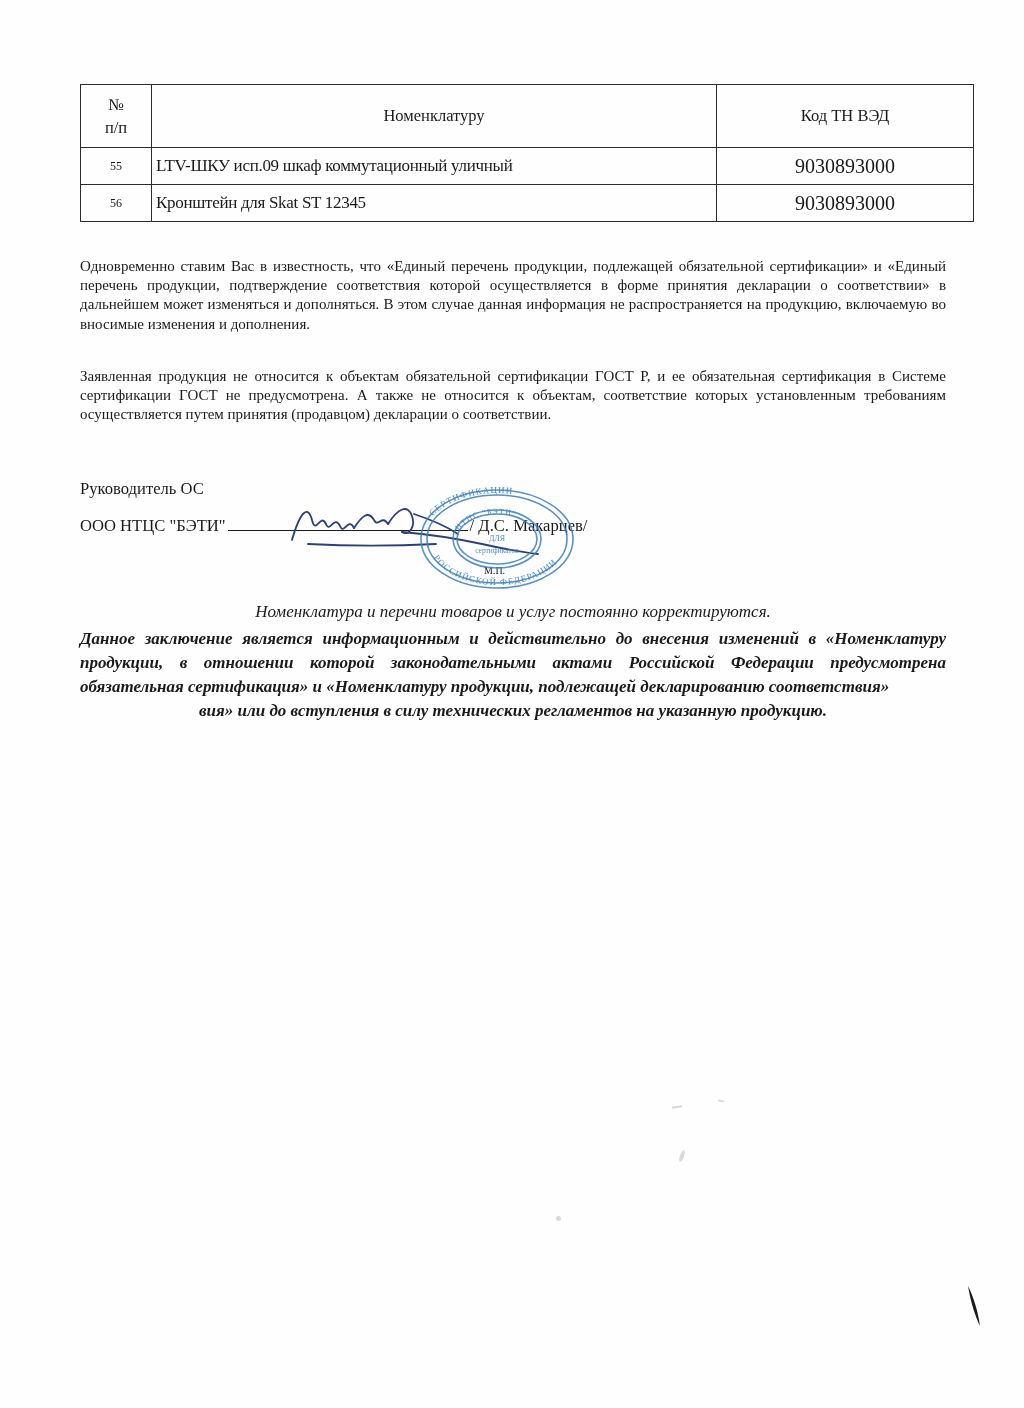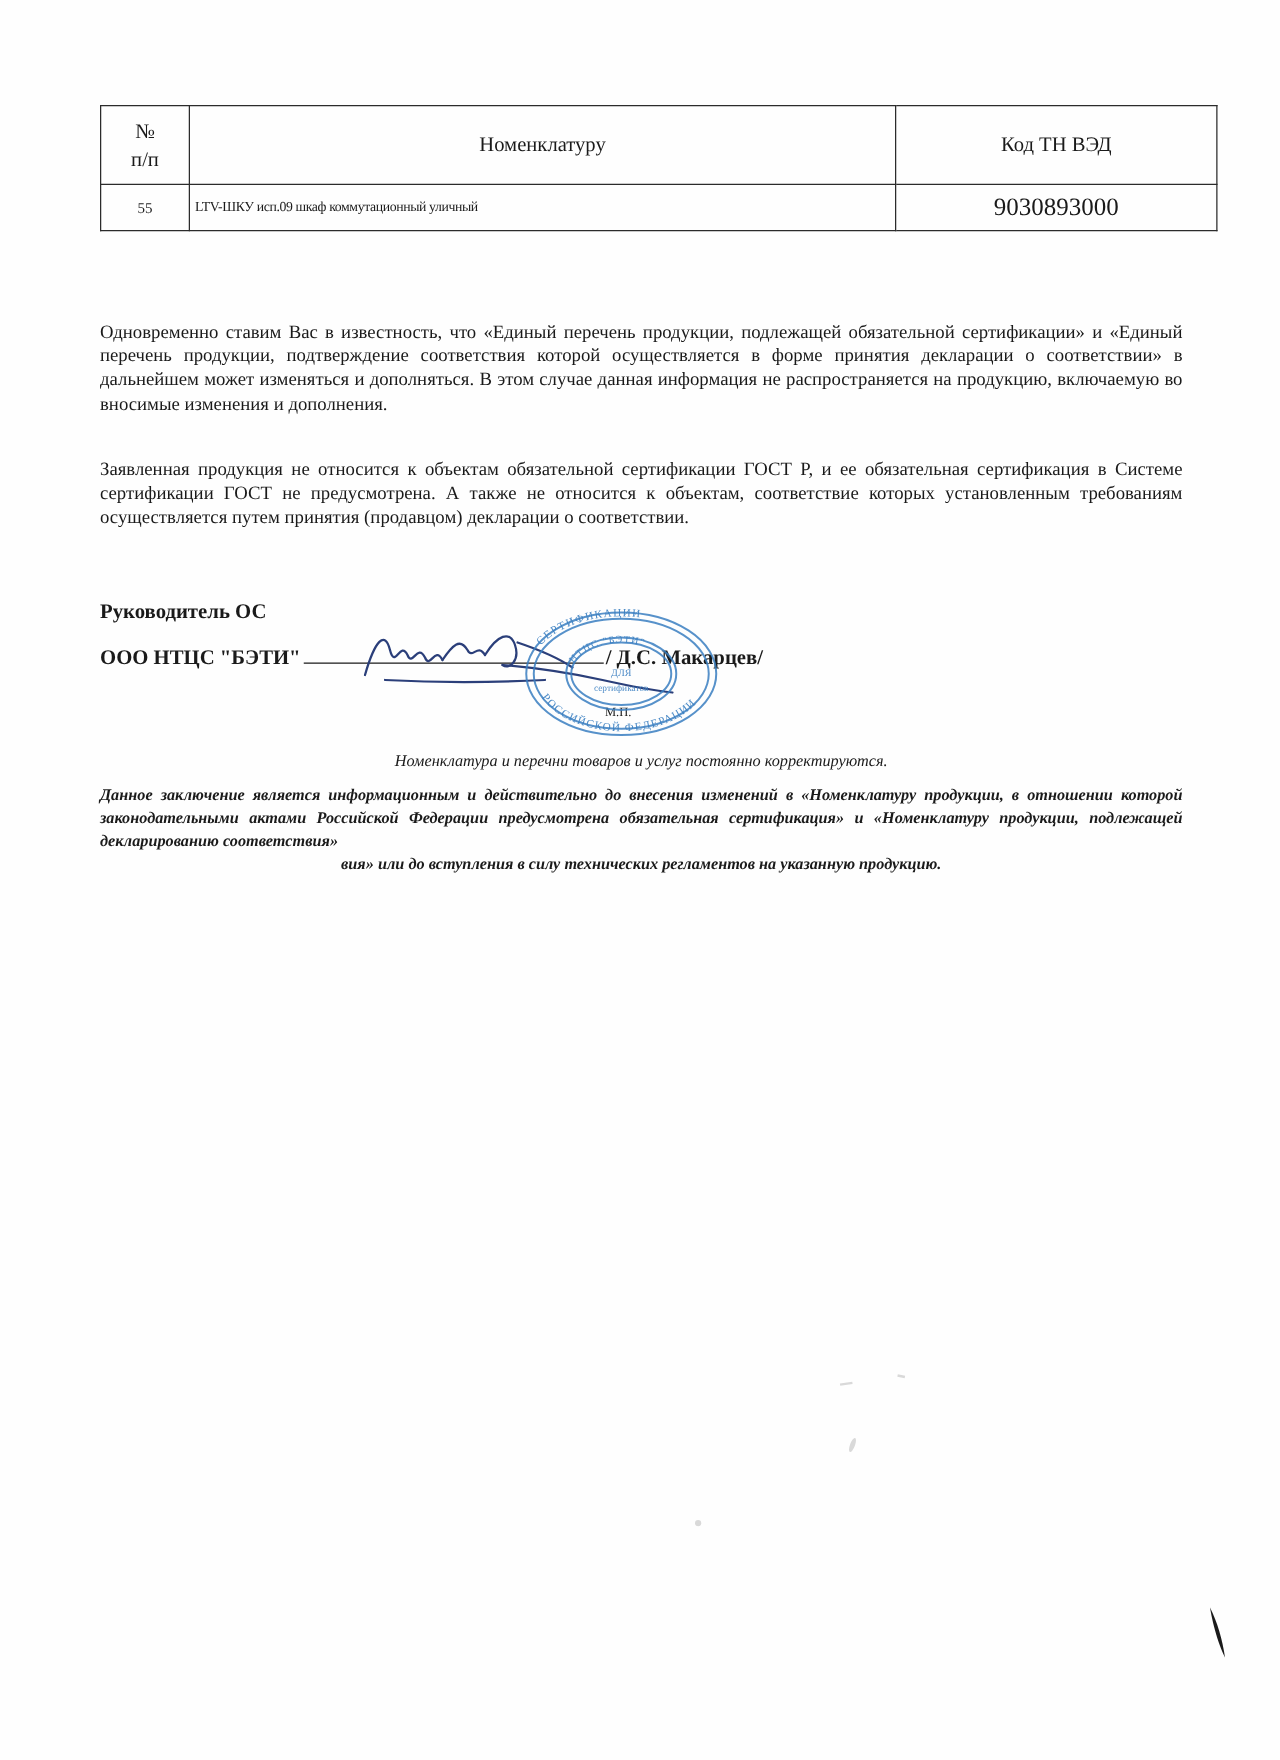--- a/index.html
+++ b/index.html
@@ -50,41 +50,40 @@
   .hdr-num {
     text-align: center;
     font-size: 16.5px;
     line-height: 1.4;
   }
   .hdr-num .l1 { display:block; }
   .hdr-num .l2 { display:block; }
 
   .body-row td { height: 32px; }
   .cell-num  { font-size: 12px; text-align: center; }
-  .cell-name { font-size: 11px; letter-spacing: -0.3px; padding-left: 8px; }
+  .cell-name { font-size: 17px; letter-spacing: -0.3px; padding-left: 8px; }
   .cell-code { font-size: 20px; text-align: center; }
 
   
   .body-text {
     position: absolute;
     left: 80px;
     width: 866px;
     font-size: 15px;
     line-height: 1.28;
     text-align: justify;
   }
   #para1 { top: 257px; }
   #para2 { top: 367px; }
 
   .signature-block {
     position: absolute;
     left: 80px;
     width: 866px;
     font-size: 16.6px;
-    font-weight: bold;
   }
   #sig-title { top: 479px; }
   #sig-line  { top: 516px; }
 
   .sig-org { display: inline-block; }
   .sig-rule {
     display: inline-block;
     width: 240px;
     border-bottom: 1px solid #1a1a1a;
     height: 14px;
@@ -119,21 +118,21 @@
     height: 66px;
     pointer-events: none;
   }
 
   
   .footer-italic {
     position: absolute;
     left: 80px;
     width: 866px;
     font-style: italic;
-    font-size: 13px;
+    font-size: 17px;
     line-height: 1.42;
     text-align: center;
   }
   #foot1 { top: 600px; }
   #foot2 { top: 627px; text-align: justify; font-weight: bold; }
   #foot2 .lastline { display: block; text-align: center; }
 
   
   .artifact {
     position: absolute;
@@ -164,20 +163,25 @@
         <span class="l2">п/п</span>
       </th>
       <th class="col-name hdr-cell">Номенклатуру</th>
       <th class="col-code hdr-cell">Код ТН ВЭД</th>
     </tr>
     <tr class="body-row">
       <td class="col-num cell-num">55</td>
       <td class="col-name cell-name">LTV-ШКУ исп.09 шкаф коммутационный уличный</td>
       <td class="col-code cell-code">9030893000</td>
     </tr>
+    <tr class="body-row">
+      <td class="col-num cell-num">56</td>
+      <td class="col-name cell-name">Кронштейн для Skat ST 12345</td>
+      <td class="col-code cell-code">9030893000</td>
+    </tr>
   </tbody>
     </table>
 
   <div class="body-text" id="para1">Одновременно ставим Вас в известность, что «Единый перечень продукции, подлежащей обязательной сертификации» и «Единый перечень продукции, подтверждение соответствия которой осуществляется в форме принятия декларации о соответствии» в дальнейшем может изменяться и дополняться. В этом случае данная информация не распространяется на продукцию, включаемую во вносимые изменения и дополнения.</div>
   <div class="body-text" id="para2">Заявленная продукция не относится к объектам обязательной сертификации  ГОСТ Р, и ее обязательная сертификация в Системе сертификации ГОСТ не предусмотрена. А также не относится к объектам, соответствие которых установленным требованиям осуществляется путем принятия (продавцом) декларации о соответствии.</div>
 
   <div class="signature-block" id="sig-title">Руководитель ОС</div>
   <div class="signature-block" id="sig-line">
     <span class="sig-org">ООО НТЦС "БЭТИ"</span><span class="sig-rule"></span><span class="sig-name">/ Д.С. Макарцев/</span>
   </div>

